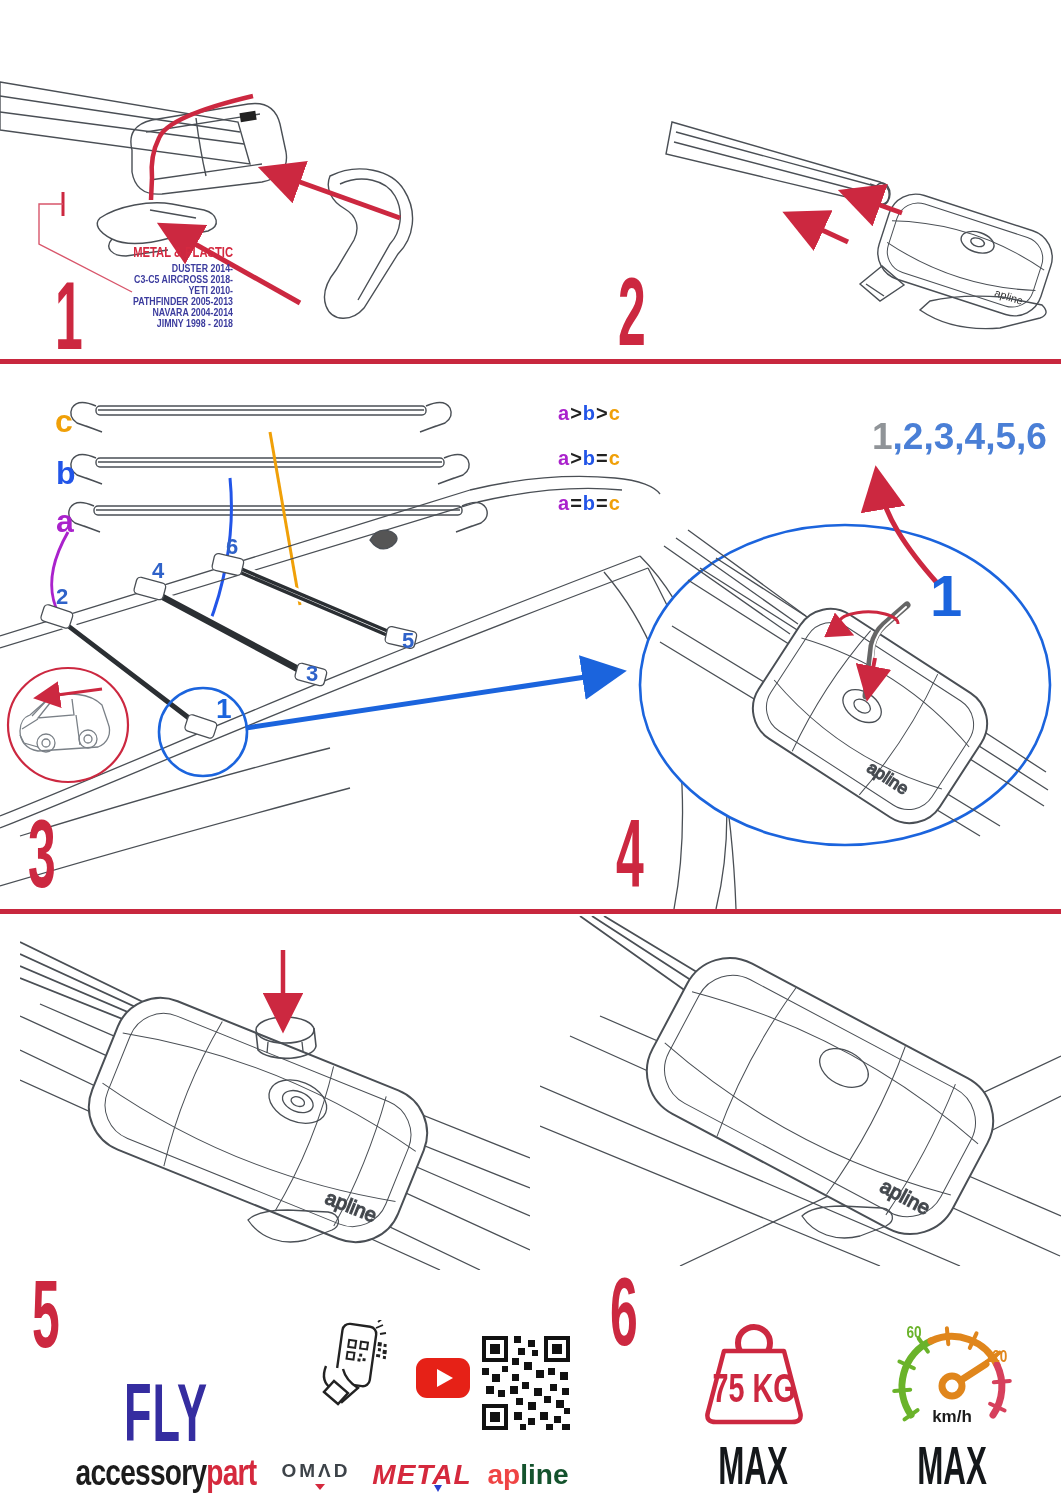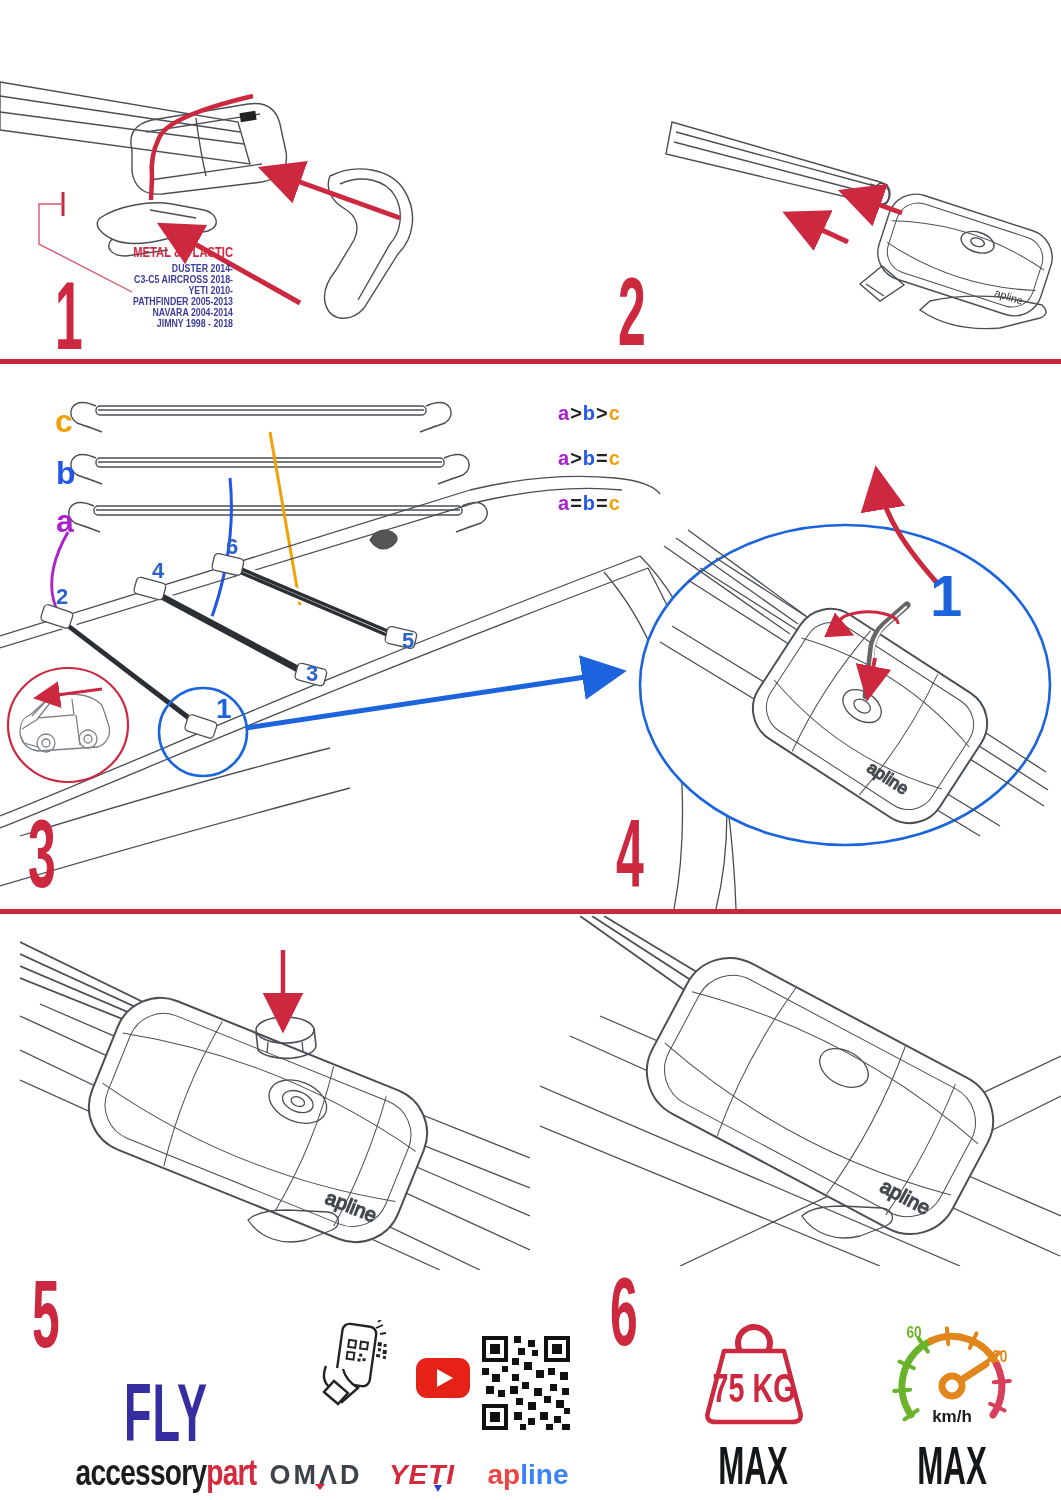--- a/index.html
+++ b/index.html
@@ -20,30 +20,30 @@
   
   #sequence{position:absolute;left:872px;top:378px;font-weight:bold;font-size:37px;line-height:37px;}
   #sequence .lead{color:#909498;} #sequence .rest{color:#4a7fd6;}
   
   #fly-logo{position:absolute;left:96px;top:1338px;width:124px;text-align:center;color:#352da0;
             font-weight:bold;font-size:82px;line-height:70px;transform:scaleX(0.55);transform-origin:center top;letter-spacing:2px;}
   #accessorypart{position:absolute;left:-4px;top:1414px;width:340px;text-align:center;font-weight:bold;
             font-size:37px;line-height:37px;transform:scaleX(0.76);transform-origin:center top;letter-spacing:-1px;}
   #accessorypart .blk{color:#1c1c1c;} #accessorypart .red{color:#d5293d;}
   #omad-logo{position:absolute;left:266px;top:1420px;width:100px;text-align:center;color:#3d4349;
-            font-weight:bold;font-size:27px;letter-spacing:3px;}
+            font-weight:bold;font-size:19px;letter-spacing:3px;}
   #omad-logo .a-accent{position:absolute;left:49px;top:24px;width:0;height:0;
             border-left:5px solid transparent;border-right:5px solid transparent;border-top:6px solid #d5293d;}
   #omay-logo{position:absolute;left:372px;top:1419px;width:100px;text-align:center;color:#d5293d;
             font-weight:bold;font-style:italic;font-size:28px;letter-spacing:1px;}
   #omay-logo .y-accent{position:absolute;left:62px;top:26px;width:0;height:0;
             border-left:4px solid transparent;border-right:4px solid transparent;border-top:7px solid #2b3fd0;}
   #apline-logo{position:absolute;left:478px;top:1419px;width:100px;text-align:center;
             font-weight:bold;font-size:28px;letter-spacing:0px;}
-  #apline-logo .blk{color:#ef4444;} #apline-logo .red{color:#3b82f6;}
+  #apline-logo .blk{color:#ef4444;} #apline-logo .red{color:#14532d;}
   .max-label{position:absolute;width:130px;text-align:center;color:#14171a;font-weight:bold;
             font-size:54px;line-height:50px;transform:scaleX(0.58);transform-origin:center top;}
   svg text{font-family:"Liberation Sans",sans-serif;}
 </style>
 </head>
 <body>
 
 <div id="page">
 
   <svg class="abs" style="left:0;top:20px" width="530" height="300" viewBox="0 0 530 300">
@@ -240,20 +240,23 @@
   <div class="cmp-row" style="top:358px">
     <span class="c-a">a</span><span class="c-op">&gt;</span><span class="c-b">b</span><span class="c-op">&gt;</span><span class="c-c">c</span>
   </div>
   <div class="cmp-row" style="top:403px">
     <span class="c-a">a</span><span class="c-op">&gt;</span><span class="c-b">b</span><span class="c-op">=</span><span class="c-c">c</span>
   </div>
   <div class="cmp-row" style="top:448px">
     <span class="c-a">a</span><span class="c-op">=</span><span class="c-b">b</span><span class="c-op">=</span><span class="c-c">c</span>
   </div>
 
+  <div id="sequence">
+    <span class="lead">1</span><span class="rest">,2,3,4,5,6</span>
+  </div>
 
   <div class="stepnum" style="left:28px;top:766px">3</div>
   <div class="stepnum" style="left:616px;top:766px">4</div>
 
   <div class="divider" style="top:869px"></div>
 
   <svg class="abs" style="left:20px;top:880px" width="510" height="350" viewBox="0 0 510 350">
     <defs>
       <marker id="ra5" markerWidth="9" markerHeight="9" refX="6" refY="4.5" orient="auto">
         <path d="M0,0 L9,4.5 L0,9 Z" fill="#cc2840"></path>
@@ -302,21 +305,21 @@
 
   <div id="fly-logo">FLY</div>
   <div id="accessorypart">
     <span class="blk">accessory</span><span class="red">part</span>
   </div>
   <div id="omad-logo">
     <span>OMΛD</span>
     <span class="a-accent"></span>
   </div>
   <div id="omay-logo">
-    <span>YETI</span>
+    <span>METAL</span>
     <span class="y-accent"></span>
   </div>
   <div id="apline-logo">
     <span class="blk">ap</span><span class="red">line</span>
   </div>
 
   <svg class="abs" style="left:314px;top:1280px" width="84" height="90" viewBox="0 0 84 90">
     <g stroke="#222" stroke-width="2.4" fill="#fff">
       <g transform="translate(42,36) rotate(8)">
         <rect x="-17" y="-31" width="34" height="60" rx="7"></rect>

